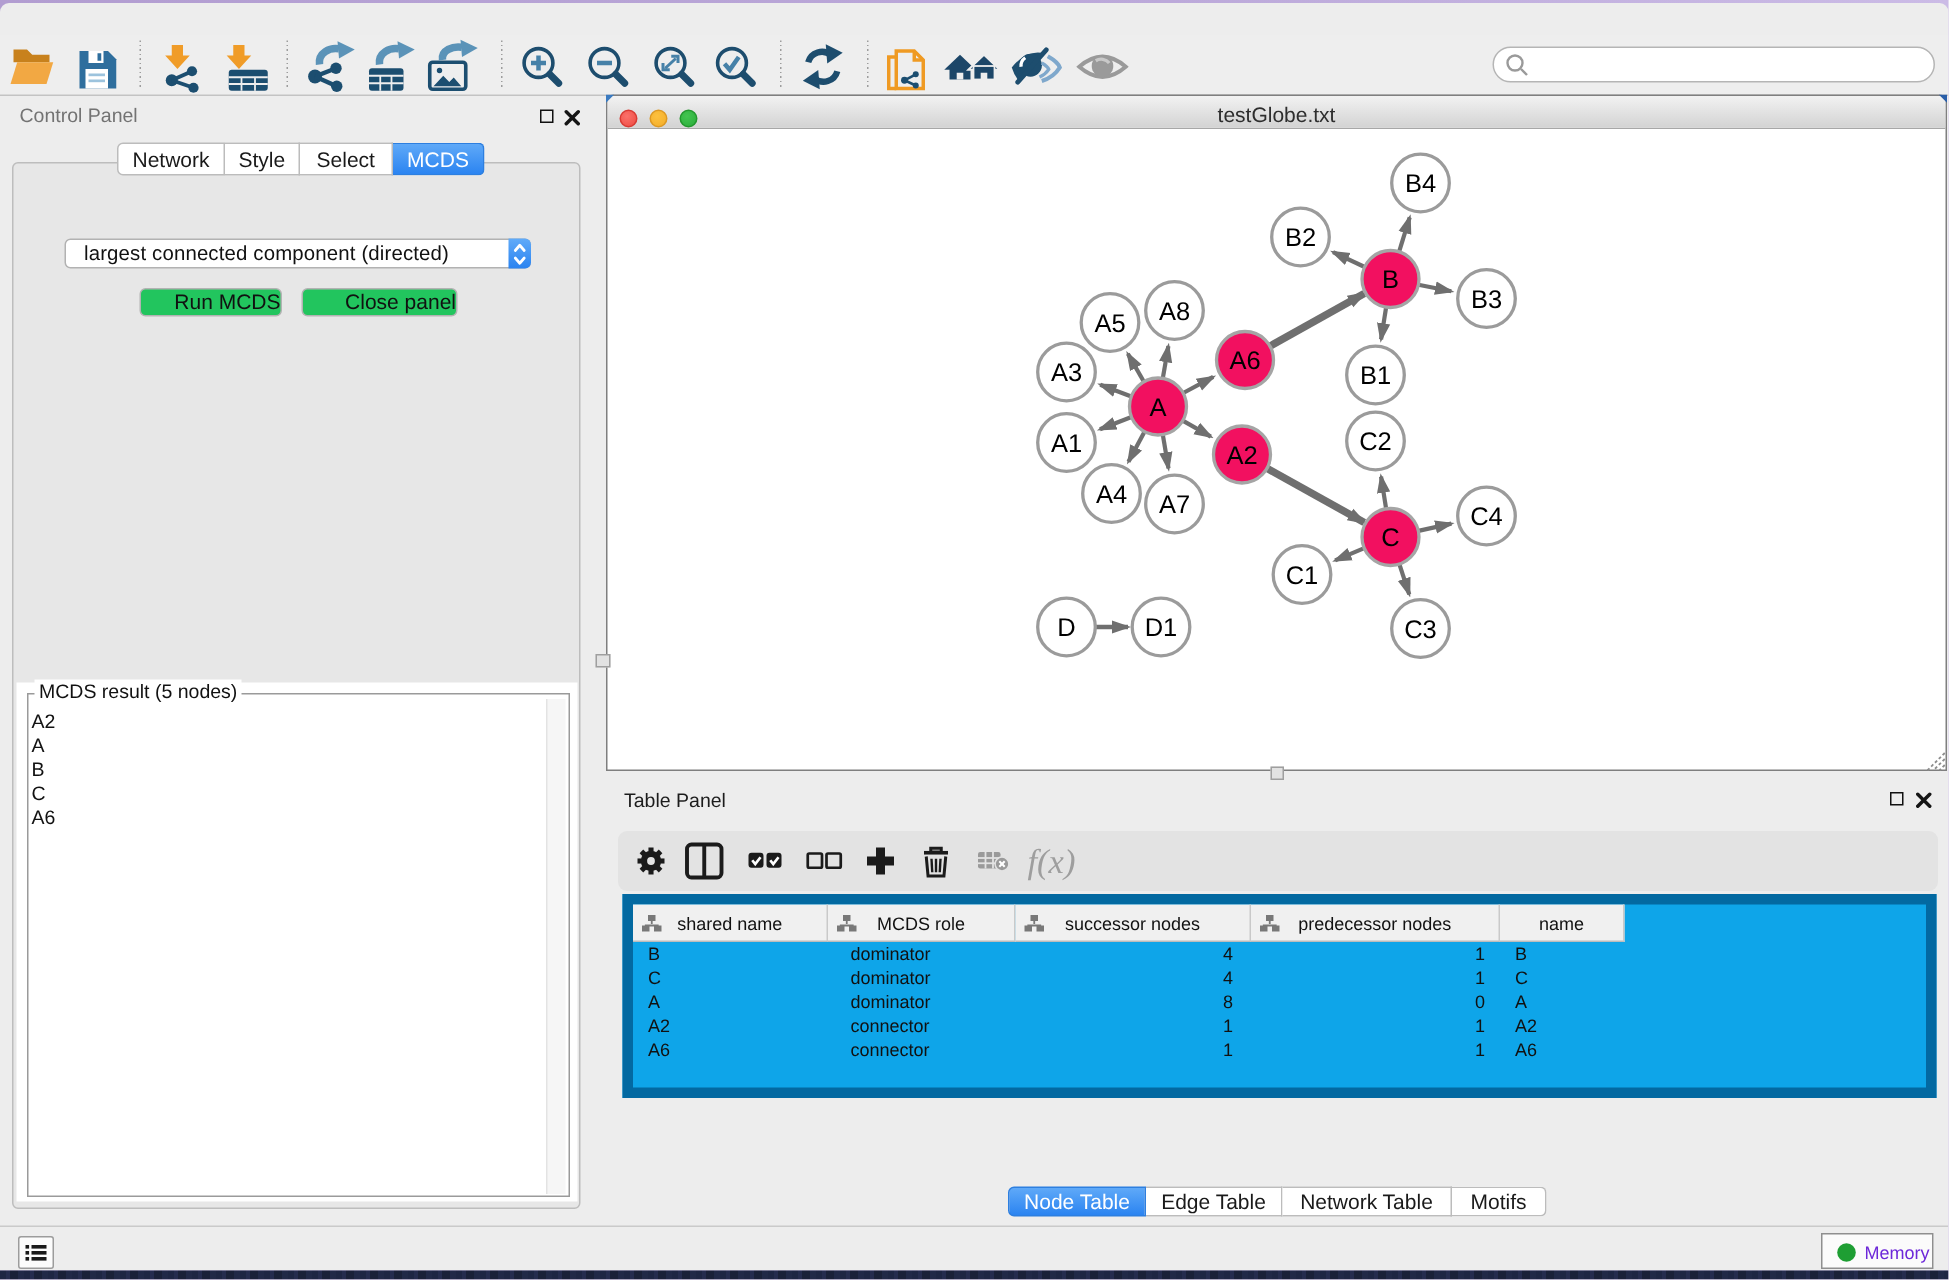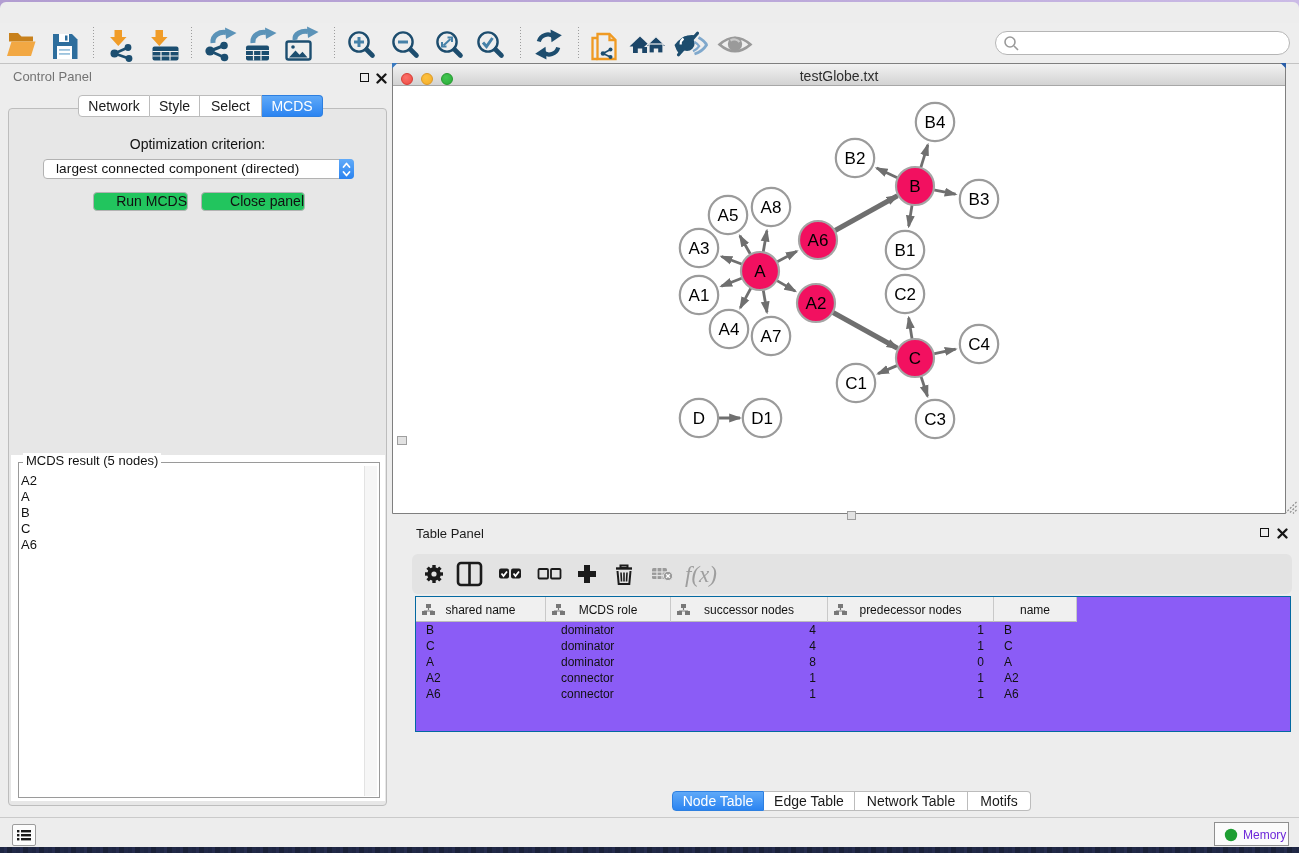--- a/index.html
+++ b/index.html
@@ -24,27 +24,27 @@
 #combo{position:absolute;left:43px;top:156.5px;width:311px;height:20px;background:#fff;border:1px solid #b2b2b2;border-radius:4px}
 #combo .txt{position:absolute;left:12px;top:1.5px;font-size:13.6px;letter-spacing:0.1px;color:#111}
 #combo .step{position:absolute;right:-1px;top:-1px;width:15px;height:20px;background:linear-gradient(#61abf9,#2a83f0);border-radius:0 4px 4px 0}
 .btn{position:absolute;height:19px;background:#22c55e;border:1px solid #b3b3b3;border-radius:4px;font-size:14px;color:#111;text-align:right;line-height:17.5px}
 #mcds-white{position:absolute;left:11px;top:453px;width:374px;height:346px;background:#fff}
 #mcds-fs{position:absolute;left:18px;top:460px;width:362px;height:336px;border:1px solid #9a9a9a}
 #mcds-legend{position:absolute;left:23px;top:450.5px;background:#fff;padding:0 3px;font-size:13px;color:#111}
 #mcds-list{position:absolute;left:21px;top:471px;font-size:13px;color:#111;line-height:16px}
 #mcds-sb{position:absolute;left:364px;top:464px;width:13px;height:330px;background:#f6f6f6;border-left:1px solid #e3e3e3}
 
-#nw{position:absolute;left:392px;top:61px;width:894px;height:450.5px;background:#fff;border:1px solid #7f7f7f;border-radius:5px 5px 0 0}
+#nw{position:absolute;left:404px;top:61px;width:894px;height:450.5px;background:#fff;border:1px solid #7f7f7f;border-radius:5px 5px 0 0}
 #nw-tb{position:absolute;left:0;top:0;width:892px;height:22px;background:linear-gradient(#f2f2f2,#d3d3d3);border-bottom:1px solid #a7a7a7;border-radius:4px 4px 0 0}
 #nw-title{position:absolute;top:3.5px;width:100%;text-align:center;font-size:14px;color:#2e2e2e}
 
 #tp-title{position:absolute;left:416px;top:524px;font-size:13px;color:#1c1c1c}
 #tp-toolbar{position:absolute;left:412px;top:552px;width:880px;height:40px;background:#e3e3e3;border-radius:6px}
-#tbl{position:absolute;left:415px;top:594px;width:876px;height:136px;background:#8b5cf6;border:1px solid #0369a1}
+#tbl{position:absolute;left:415px;top:594px;width:876px;height:136px;background:#0ea5e9;border:7px solid #0369a1}
 .hcell{position:absolute;top:0;height:25px;background:#f0f0f0;border-right:1px solid #c9c9c9;border-bottom:1px solid #bcbcbc;font-size:12px;color:#111}
 .hlabel{position:absolute;top:6px;left:0;width:100%;text-align:center}
 .rowtxt{position:absolute;font-size:12px;color:#111;line-height:16px;white-space:pre}
 #bt-row .tab{height:20px;line-height:18px}
 
 #bt-row{position:absolute;left:672px;top:789px}
 
 #statusline{position:absolute;left:0;top:815px;width:1299px;height:1px;background:#cacaca}
 #sb-btn{position:absolute;left:12px;top:822px;width:24px;height:22px;background:#fcfcfc;border:1px solid #9c9c9c;border-radius:2px}
 #mem-btn{position:absolute;left:1214px;top:820px;width:75px;height:24px;background:#fbfbfb;border:1px solid #8f8f8f;font-size:12px;color:#6d28d9}
@@ -211,21 +211,20 @@
         <line x1="9.5" y1="1.5" x2="1.5" y2="9.5"></line>
       </g>
     </svg>
   <div id="cp-box"></div>
   <div class="tabrow" style="left:78px;top:93px">
     <div class="tab first" style="width:72px">Network</div>
     <div class="tab" style="width:50px">Style</div>
     <div class="tab" style="width:62px">Select</div>
     <div class="tab sel last" style="width:61px">MCDS</div>
   </div>
-  <div id="opt-label">Optimization criterion:</div>
   <div id="combo">
     <div class="txt">largest connected component (directed)</div>
     <div class="step">
       <svg width="15" height="21">
         <path d="M4.5 8 L7.5 4.5 L10.5 8" fill="none" stroke="#fff" stroke-width="1.8" stroke-linecap="round" stroke-linejoin="round"></path>
         <path d="M4.5 13 L7.5 16.5 L10.5 13" fill="none" stroke="#fff" stroke-width="1.8" stroke-linecap="round" stroke-linejoin="round"></path>
       </svg>
     </div>
   </div>
   <div class="btn" style="left:93px;top:190px;width:95px">Run MCDS</div>

